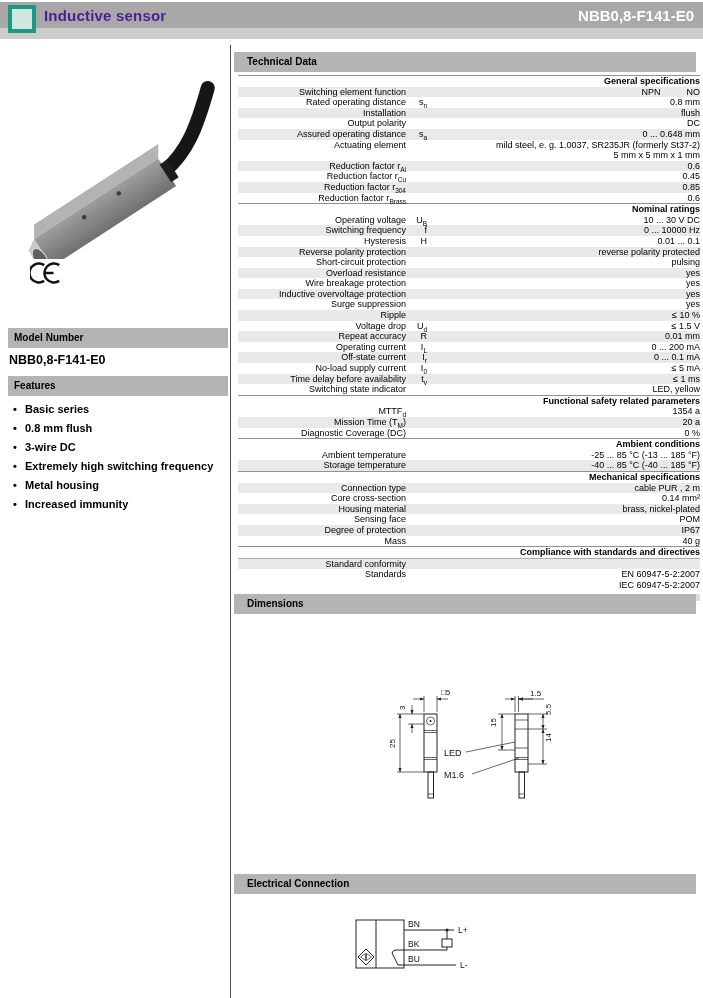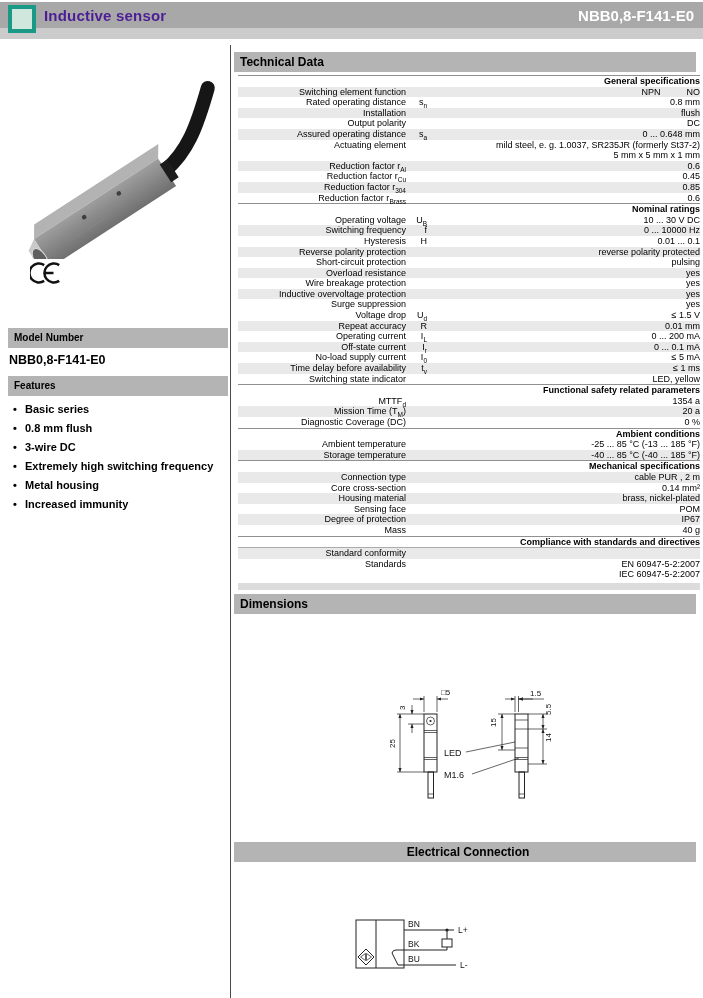--- a/index.html
+++ b/index.html
@@ -24,24 +24,24 @@
   #model-bar{top:289px;}
   .model-val{position:absolute;left:9px;top:314px;font-size:12.5px;font-weight:bold;}
   #features-bar{top:337px;}
   .features{position:absolute;left:8px;top:361px;margin:0;padding:0;list-style:none;}
   .features li{display:flex;font-size:11px;font-weight:bold;line-height:19px;}
   .features .dot{width:17px;padding-left:5px;box-sizing:border-box;}
 
   
   .rightcol{position:absolute;left:234px;top:0;width:462px;height:998px;}
   .rbar{position:absolute;left:0;width:462px;height:20px;background:#b4b4b4;
-        font-size:12px;font-weight:bold;line-height:20px;padding-left:6px;box-sizing:border-box;}
+        font-size:10px;font-weight:bold;line-height:20px;padding-left:13px;box-sizing:border-box;}
   #td-bar{top:52px;}
   #dim-bar{top:594px;}
-  #ec-bar{top:842px;text-align:center;}
+  #ec-bar{top:874px;}
 
   .spec-table{position:absolute;left:4px;top:75px;width:462px;font-size:9px;line-height:10.6px;text-align:right;}
   .sec-h{font-weight:bold;border-top:1px solid #909090;padding-left:3px;}
   .row{display:flex;}
   .row.shaded{background:#e9e9e9;}
   .row.rule{border-top:1px solid #ababab;}
   .lab{width:153px;padding-left:15px;flex:none;box-sizing:content-box;}
   .lab.ind2{width:139px;padding-left:29px;}
   .sym{width:21px;flex:none;}
   .val{flex:1;}
@@ -225,20 +225,25 @@
       <div class="row shaded">
         <span class="lab">Inductive overvoltage protection</span>
         <span class="sym"></span>
         <span class="val">yes</span>
       </div>
       <div class="row">
         <span class="lab">Surge suppression</span>
         <span class="sym"></span>
         <span class="val">yes</span>
       </div>
+      <div class="row shaded">
+        <span class="lab">Ripple</span>
+        <span class="sym"></span>
+        <span class="val">≤ 10  %</span>
+      </div>
       <div class="row">
         <span class="lab">Voltage drop</span>
         <span class="sym">U<sub>d</sub></span>
         <span class="val">≤ 1.5 V</span>
       </div>
       <div class="row shaded">
         <span class="lab">Repeat accuracy</span>
         <span class="sym">R</span>
         <span class="val">0.01 mm</span>
       </div>

